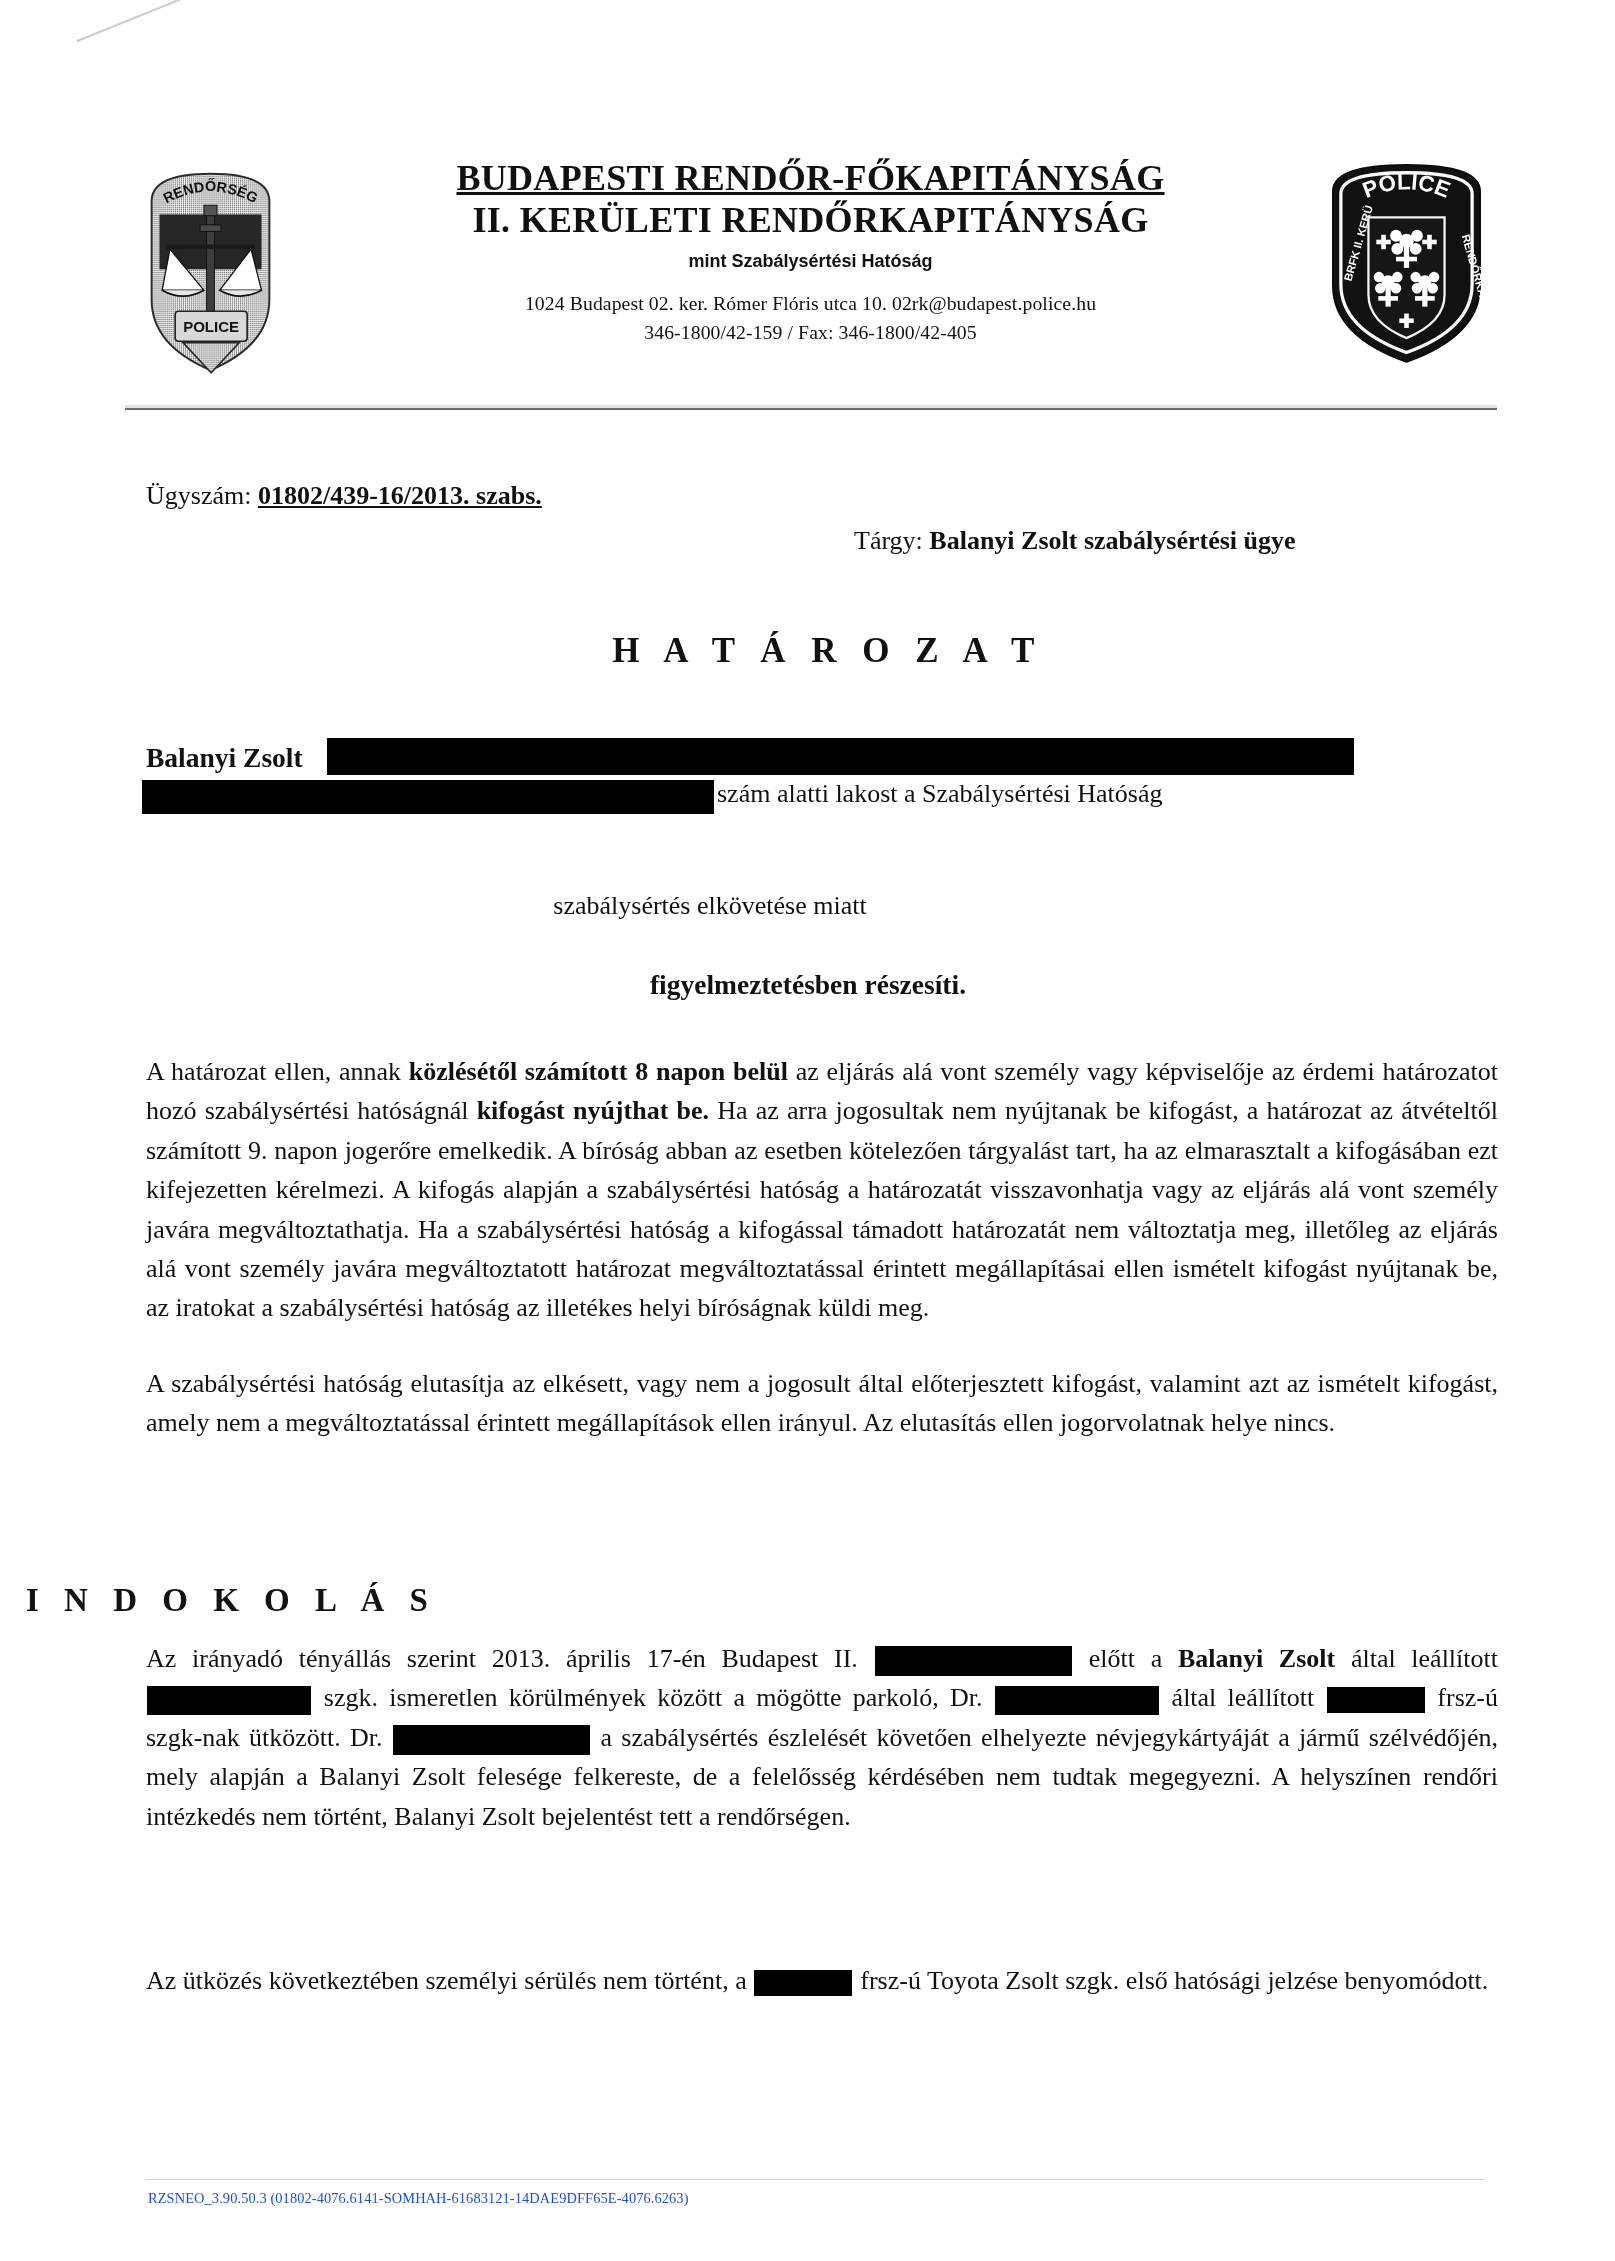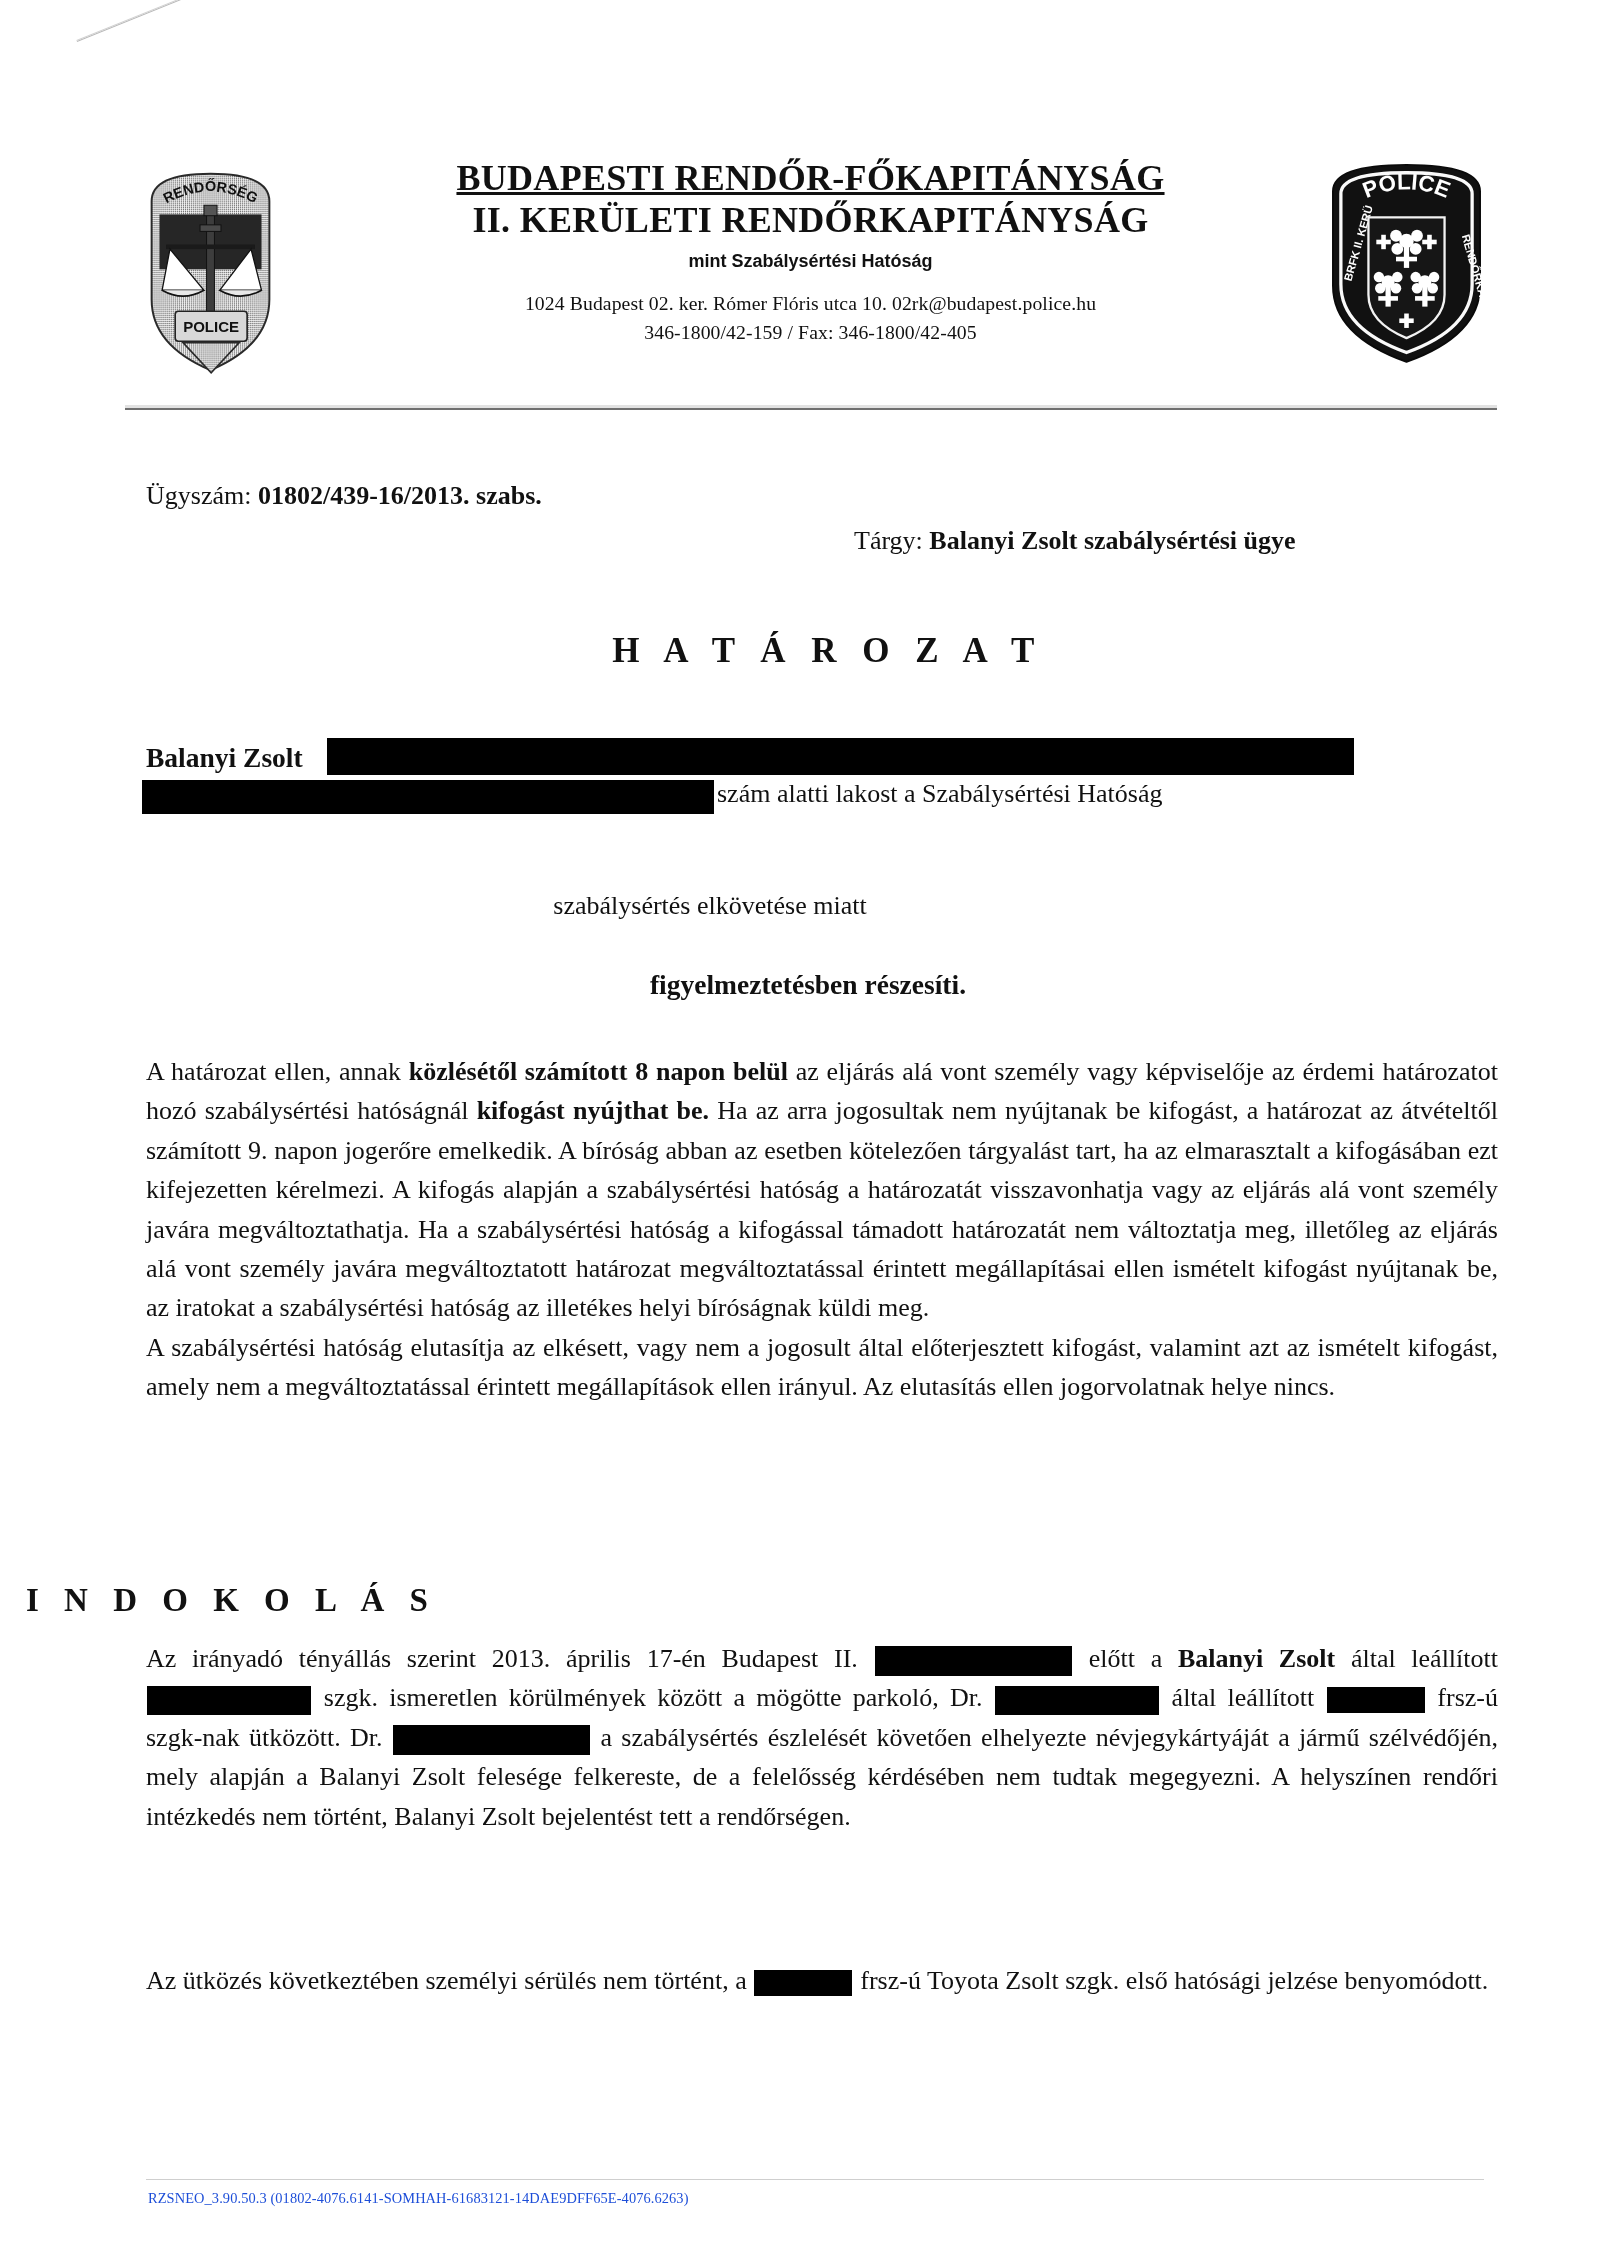--- a/index.html
+++ b/index.html
@@ -120,21 +120,21 @@
   .em-svg { display: block; width: 100%; height: 100%; }
 
   
   .ugyszam {
     position: absolute;
     left: 146px;
     top: 481px;
     font-size: 26px;
     white-space: nowrap;
   }
-  .ugyszam b { font-weight: bold; }
+  .ugyszam b { font-weight: bold; text-decoration: underline; }
   .targy {
     position: absolute;
     left: 854px;
     top: 526px;
     font-size: 26px;
     white-space: nowrap;
   }
   .targy b { font-weight: bold; }
 
   
@@ -233,21 +233,21 @@
     position: absolute;
     left: 146px;
     width: 1352px;
     font-size: 26px;
     line-height: 1.515;
     text-align: justify;
     text-justify: inter-word;
   }
   .body-block b { font-weight: bold; }
   #para-appeal { top: 1052px; }
-  #para-reject { top: 1328px; }
+  #para-reject { top: 1364px; }
   #para-facts  { top: 1639px; }
   #para-damage { top: 1961px; }
 
   .inline-bar-sm { width: 98px; height: 26px; margin: 0 1.3px; }
   .inline-bar-md { width: 164px; height: 29px; margin: 0 1.3px; }
   .inline-bar-lg { width: 197px; height: 30px; margin: 0 1.3px; }
 
   
   .footer-rule {
     position: absolute;

